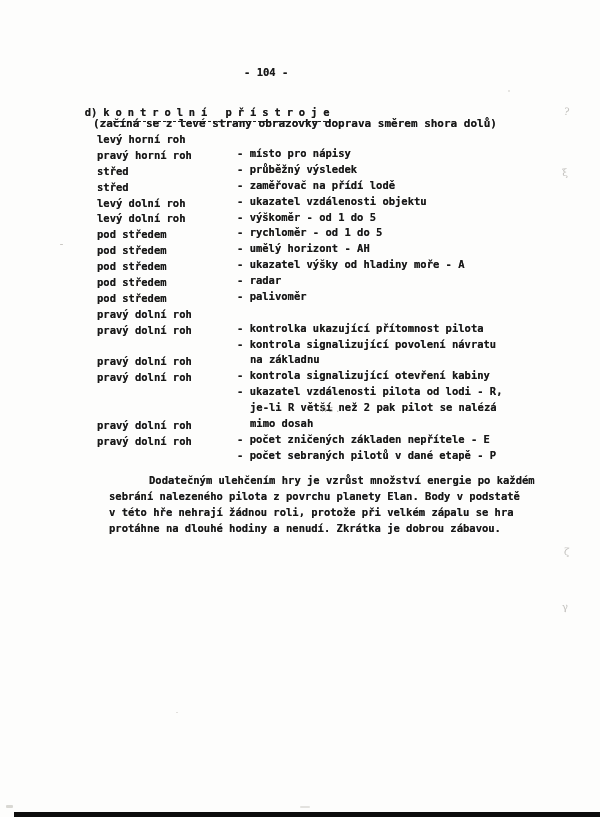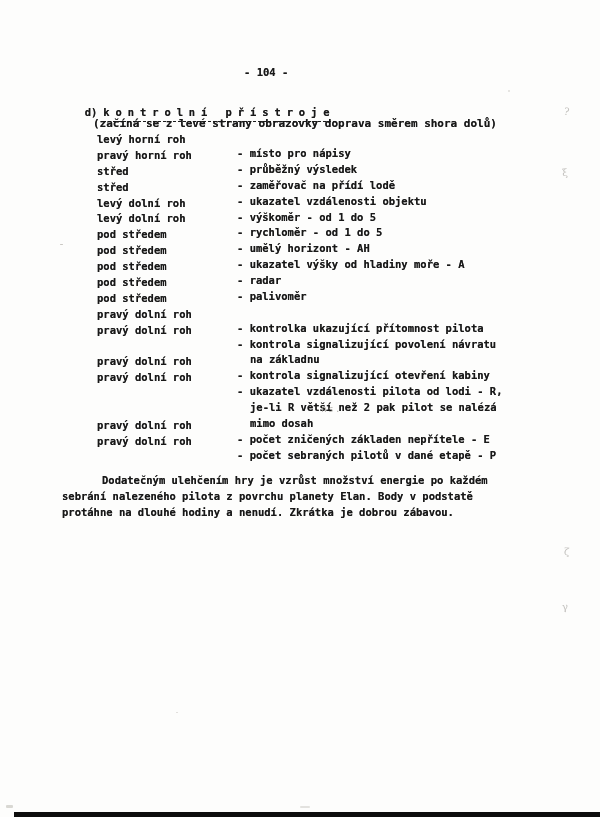--- a/index.html
+++ b/index.html
@@ -24,21 +24,21 @@
   #list{top:132px;left:97px;font-size:10.5px;}
   .row{display:flex;height:15.88px;line-height:15.88px;white-space:pre;align-items:center;}
   .lbl{flex:0 0 140px;width:140px;}
   .desc{white-space:pre;margin-top:28px;}
   .desc.cont{padding-left:13px;}
   .faint{
     color:#a6a39e;font-weight:normal;font-size:9px;margin-left:8px;
     letter-spacing:1.5px;opacity:.85;text-shadow:none;
   }
   #para{top:473px;left:62px;font-size:10.5px;line-height:15.9px;}
-  .pline{white-space:pre;}
+  .pline{white-space:pre;margin-left:47px;}
   .pline.indent{padding-left:40px;}
   .pmark{
     position:absolute;color:#b4b2ae;font-weight:normal;font-size:10px;
     text-shadow:none;opacity:.8;font-family:"DejaVu Serif",serif;
   }
   .m1{top:106px;left:564px;transform:rotate(8deg);}
   .m2{top:167px;left:562px;transform:rotate(-6deg);}
   .m3{top:546px;left:564px;transform:rotate(5deg);}
   .m4{top:601px;left:562px;transform:rotate(-4deg);}
   #bottombar{left:14px;right:0;bottom:0;height:5px;background:#0d0d0d;}
@@ -79,20 +79,21 @@
     <div class="row"><span class="lbl">pravý dolní roh</span><span class="desc">- ukazatel vzdálenosti pilota od lodi - R,</span></div>
     <div class="row"><span class="lbl"></span><span class="desc cont">je-li R větší než 2 pak pilot se nalézá</span></div>
     <div class="row"><span class="lbl"></span><span class="desc cont">mimo dosah</span><span class="faint">ns.</span></div>
     <div class="row"><span class="lbl">pravý dolní roh</span><span class="desc">- počet zničených základen nepřítele - E</span></div>
     <div class="row"><span class="lbl">pravý dolní roh</span><span class="desc">- počet sebraných pilotů v dané etapě - P</span></div>
   </div>
 
 <div id="para" class="abs">
   <div class="pline indent">Dodatečným ulehčením hry je vzrůst množství energie po každém</div>
   <div class="pline">sebrání nalezeného pilota z povrchu planety Elan. Body v podstatě</div>
+  <div class="pline">v této hře nehrají žádnou roli, protože při velkém zápalu se hra</div>
   <div class="pline">protáhne na dlouhé hodiny a nenudí. Zkrátka je dobrou zábavou.</div>
 </div>
 
 <span class="pmark m1">?</span>
 <span class="pmark m2">ξ</span>
 <span class="pmark m3">ζ</span>
 <span class="pmark m4">γ</span>
 
 <div class="speck s1"></div>
 <div class="speck s2"></div>

